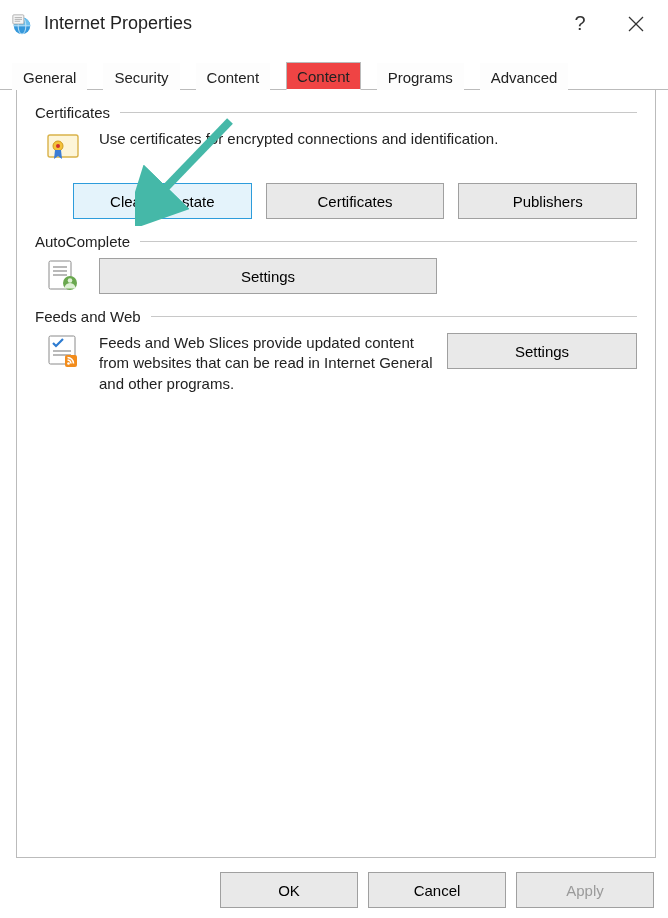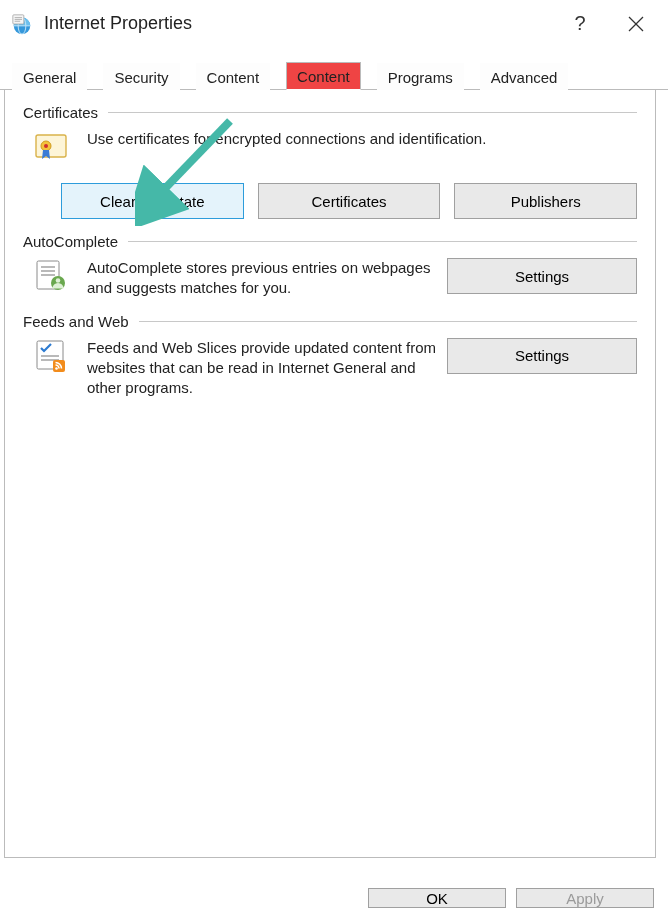--- a/index.html
+++ b/index.html
@@ -61,21 +61,21 @@
     }
     .tab.active {
       border-color: #bbb;
       border-bottom: 1px solid #fff;
       background: #ef4444;
       z-index: 2;
     }
 
     
     .panel {
-      margin: 0 12px 12px 4px;
+      margin: 0 12px 12px 16px;
       border: 1px solid #bbb;
       border-top: none;
       padding: 14px 18px 10px 18px;
       height: 768px;
     }
     .group { margin-bottom: 14px; }
     .group-header {
       display: flex;
       align-items: center;
       gap: 10px;
@@ -128,21 +128,21 @@
     }
 
     
     .footer {
       position: absolute;
       bottom: 10px; right: 14px;
       display: flex;
       gap: 10px;
     }
     .footer button {
-      width: 138px; height: 20px;
+      width: 138px; height: 36px;
       border: 1px solid #a0a0a0;
       background: #e9e9e9;
       font: inherit; font-size: 15px;
       cursor: pointer;
     }
     .footer button.disabled {
       color: #9a9a9a;
       cursor: default;
     }
 
@@ -226,21 +226,20 @@
         <svg viewBox="0 0 36 36">
           <rect x="4" y="3" width="22" height="28" rx="1.5" fill="#fff" stroke="#8a8a8a" stroke-width="1"></rect>
           <line x1="8" y1="9" x2="22" y2="9" stroke="#8a8a8a" stroke-width="1.2"></line>
           <line x1="8" y1="13" x2="22" y2="13" stroke="#8a8a8a" stroke-width="1.2"></line>
           <line x1="8" y1="17" x2="22" y2="17" stroke="#8a8a8a" stroke-width="1.2"></line>
           <circle cx="25" cy="25" r="7" fill="#6aa84f"></circle>
           <circle cx="25" cy="22.5" r="2.3" fill="#dff1d6"></circle>
           <path d="M19.5 30.5 a5.5 5.5 0 0 1 11 0 Z" fill="#dff1d6"></path>
         </svg>
       </span>
-      <div class="group-desc">AutoComplete stores previous entries on webpages and suggests matches for you.</div>
       <button class="side-button">Settings</button>
     </div>
   </div>
 
   <div class="group">
     <div class="group-header">
       <span class="group-title">Feeds and Web</span>
       <span class="group-line"></span>
     </div>
     <div class="group-body">
@@ -258,20 +257,21 @@
       </span>
       <div class="group-desc">Feeds and Web Slices provide updated content from websites that can be read in Internet General and other programs.</div>
       <button class="side-button">Settings</button>
     </div>
   </div>
 
 </div>
 
 <div class="footer">
   <button>OK</button>
+  <button>Cancel</button>
   <button class="disabled">Apply</button>
 </div>
 
 <svg class="arrow" viewBox="0 0 110 110">
   <defs>
     <marker id="ah" markerWidth="8" markerHeight="8" refX="3" refY="4" orient="auto">
       <path d="M0,0 L8,4 L0,8 Z" fill="#45b8a8"></path>
     </marker>
   </defs>
   <line x1="95" y1="5" x2="15" y2="88" stroke="#45b8a8" stroke-width="8" marker-end="url(#ah)"></line>

